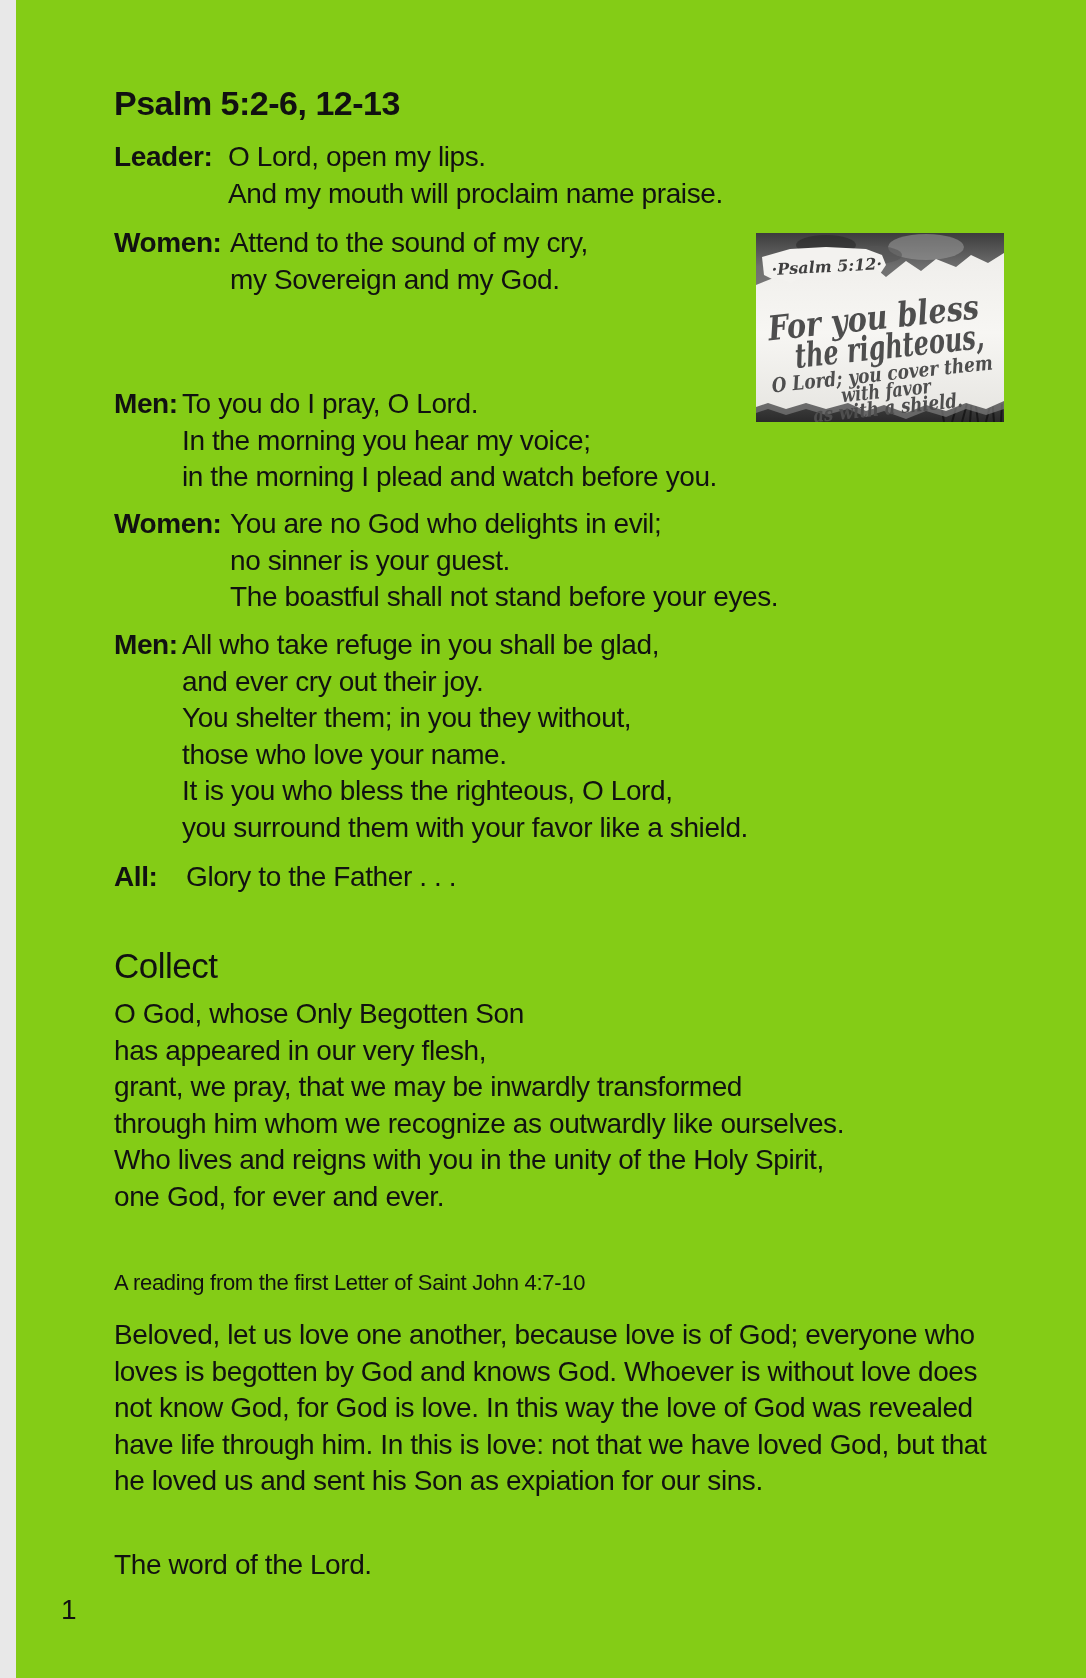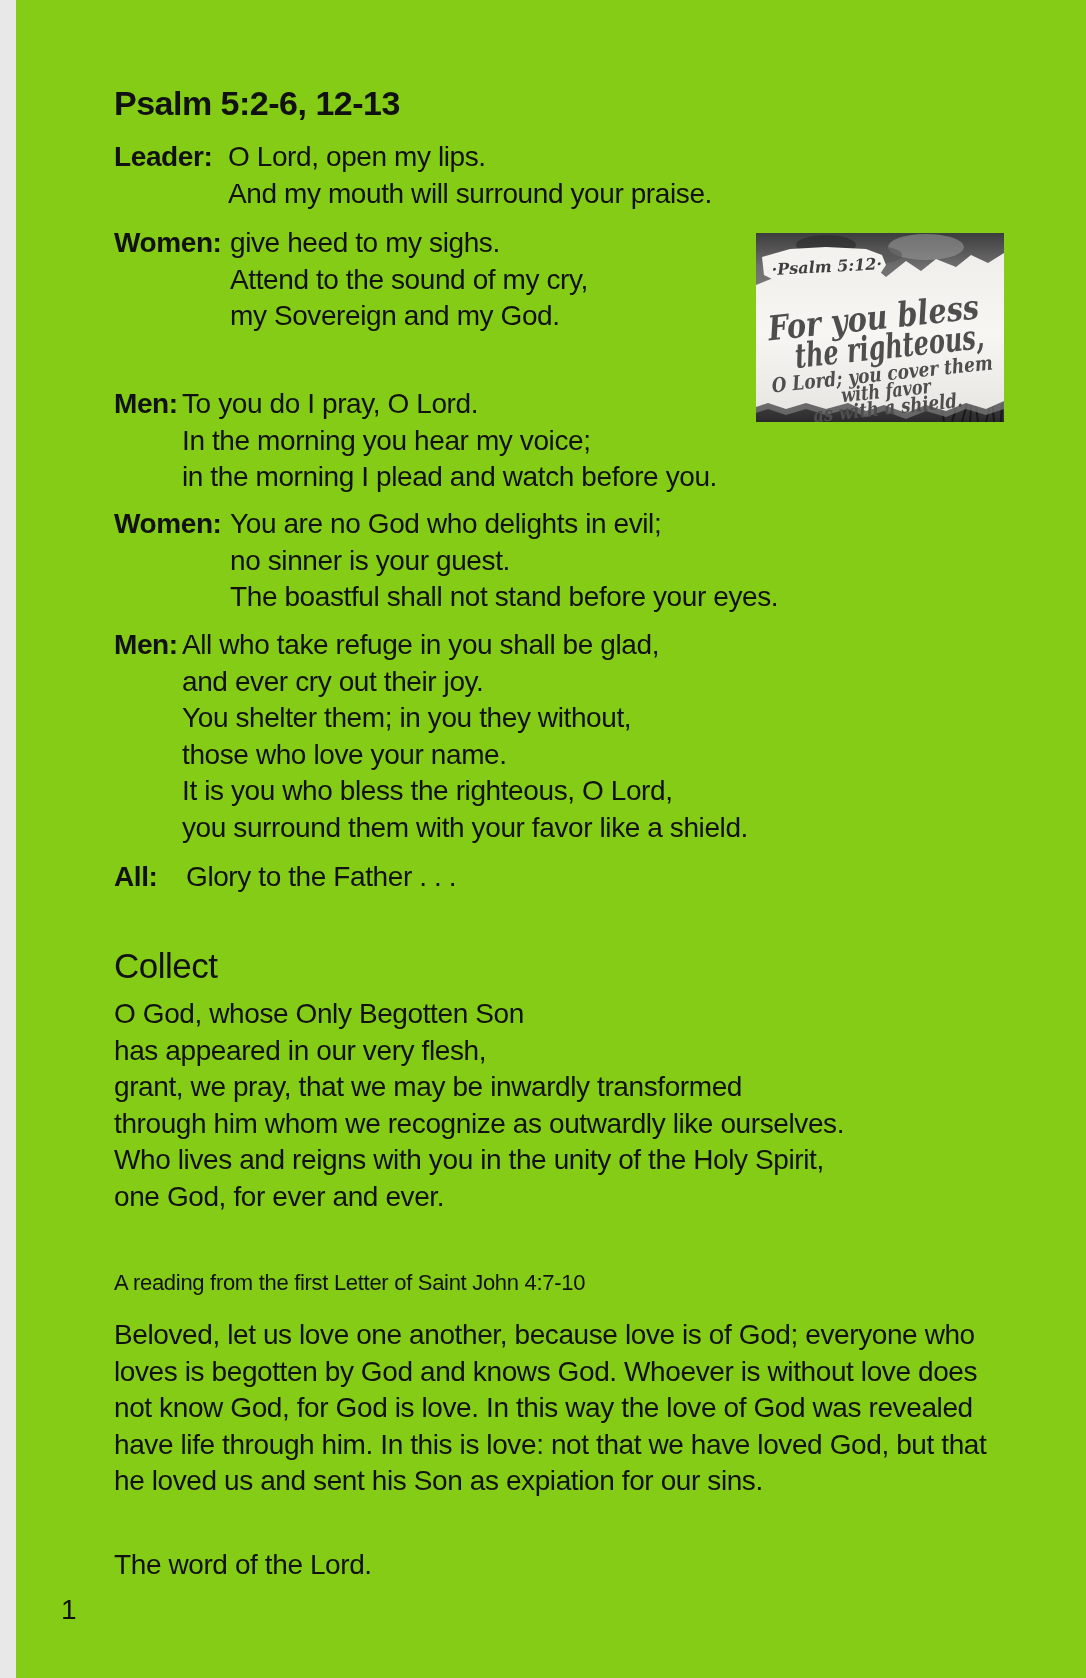--- a/index.html
+++ b/index.html
@@ -47,26 +47,25 @@
 </head>
 <body>
 
 <div class="page">
 
   <div class="title">Psalm 5:2-6, 12-13</div>
 
   <div class="stanza" style="top:139px;--ind:114px">
     <span class="speaker">Leader:</span>
     <div class="vline">O Lord, open my lips.</div>
-    <div class="vline">And my mouth will surround your praise.</div>
+    <div class="vline">And my mouth will proclaim name praise.</div>
   </div>
 
   <div class="stanza" style="top:225px;--ind:116px">
     <span class="speaker">Women:</span>
-    <div class="vline">give heed to my sighs.</div>
     <div class="vline">Attend to the sound of my cry,</div>
     <div class="vline">my Sovereign and my God.</div>
   </div>
 
   <div class="stanza" style="top:386px;--ind:68px">
     <span class="speaker">Men:</span>
     <div class="vline">To you do I pray, O Lord.</div>
     <div class="vline">In the morning you hear my voice;</div>
     <div class="vline">in the morning I plead and watch before you.</div>
   </div>

